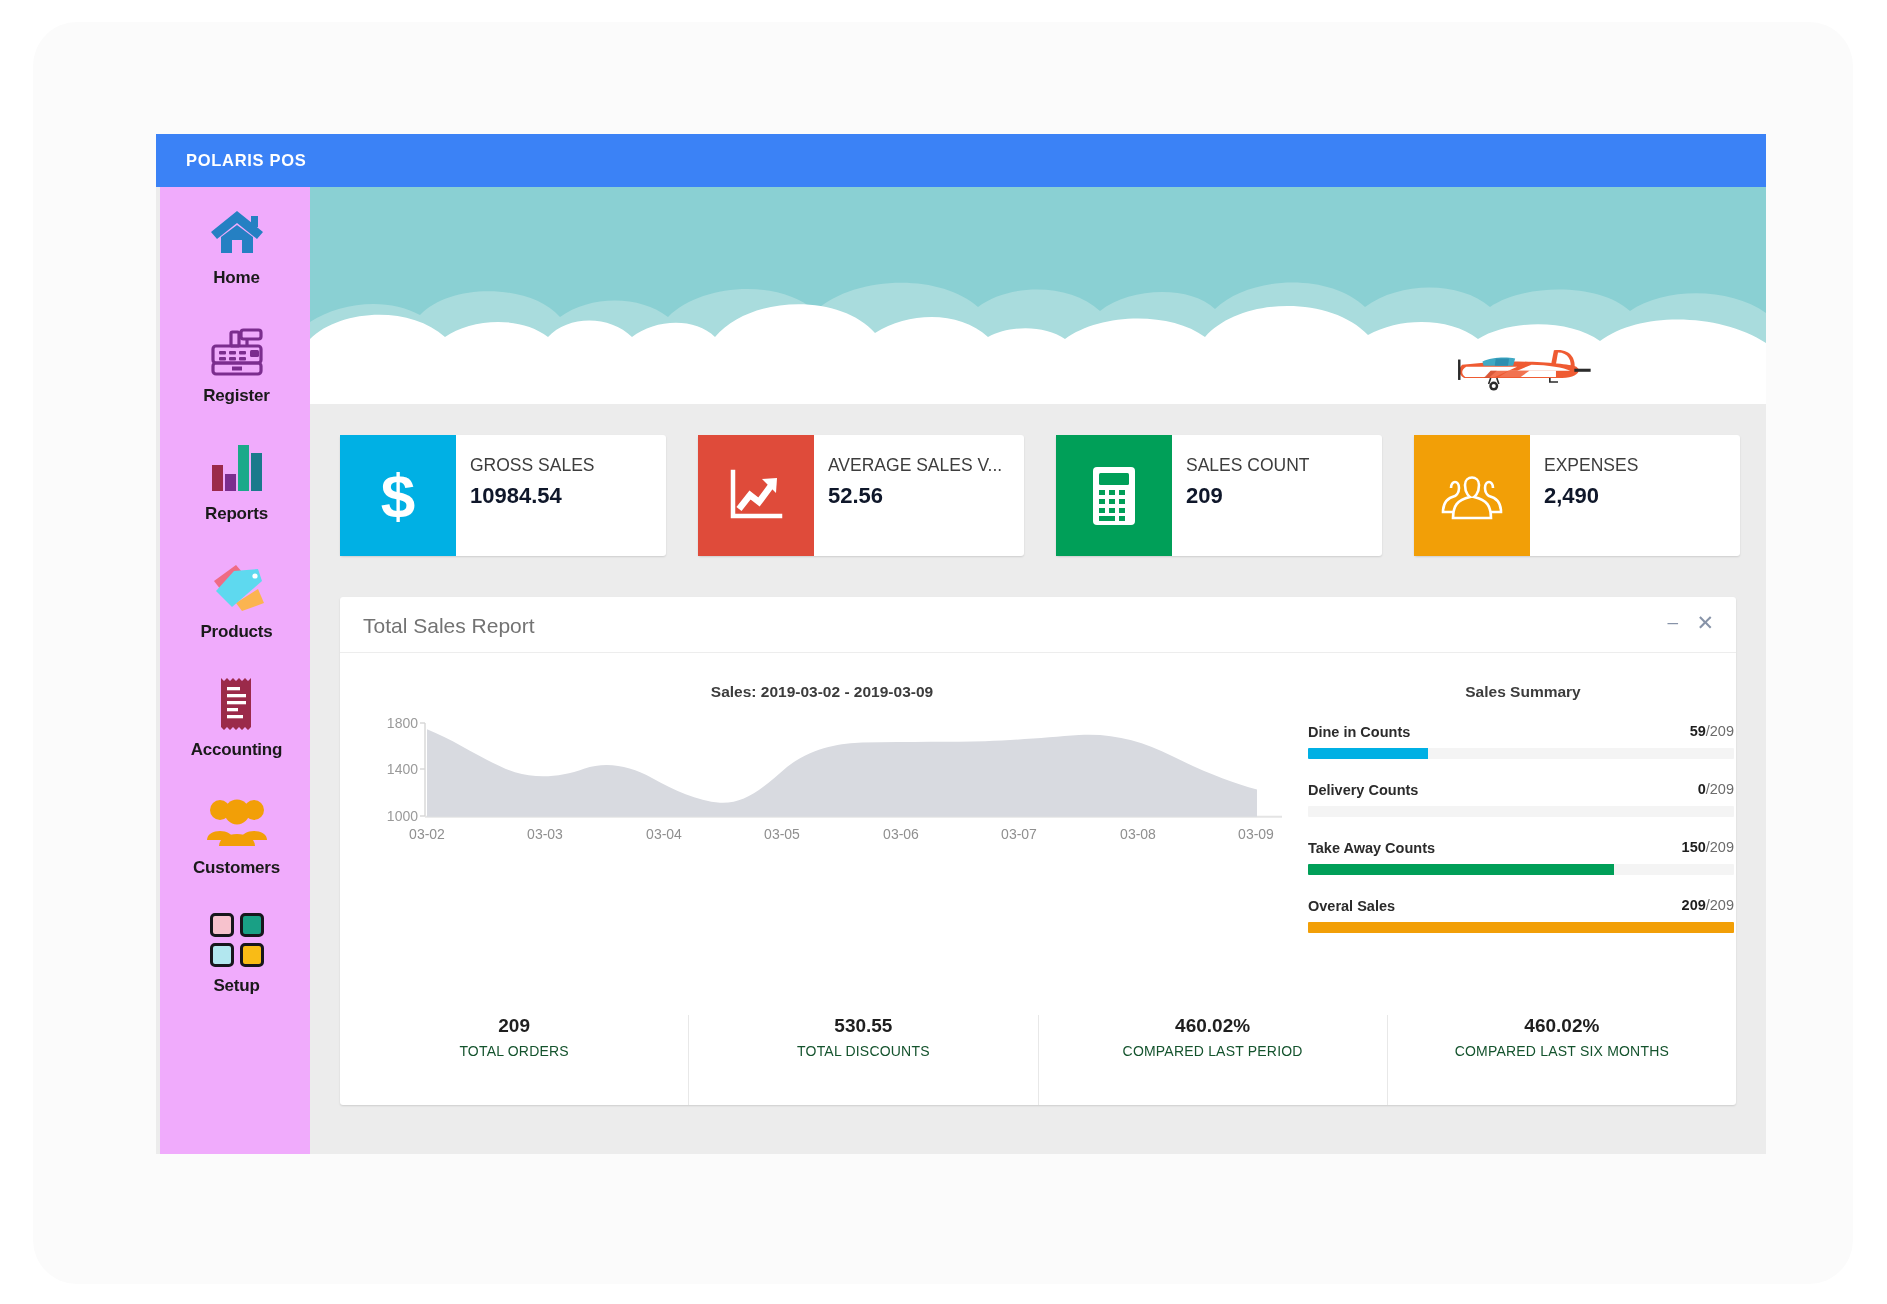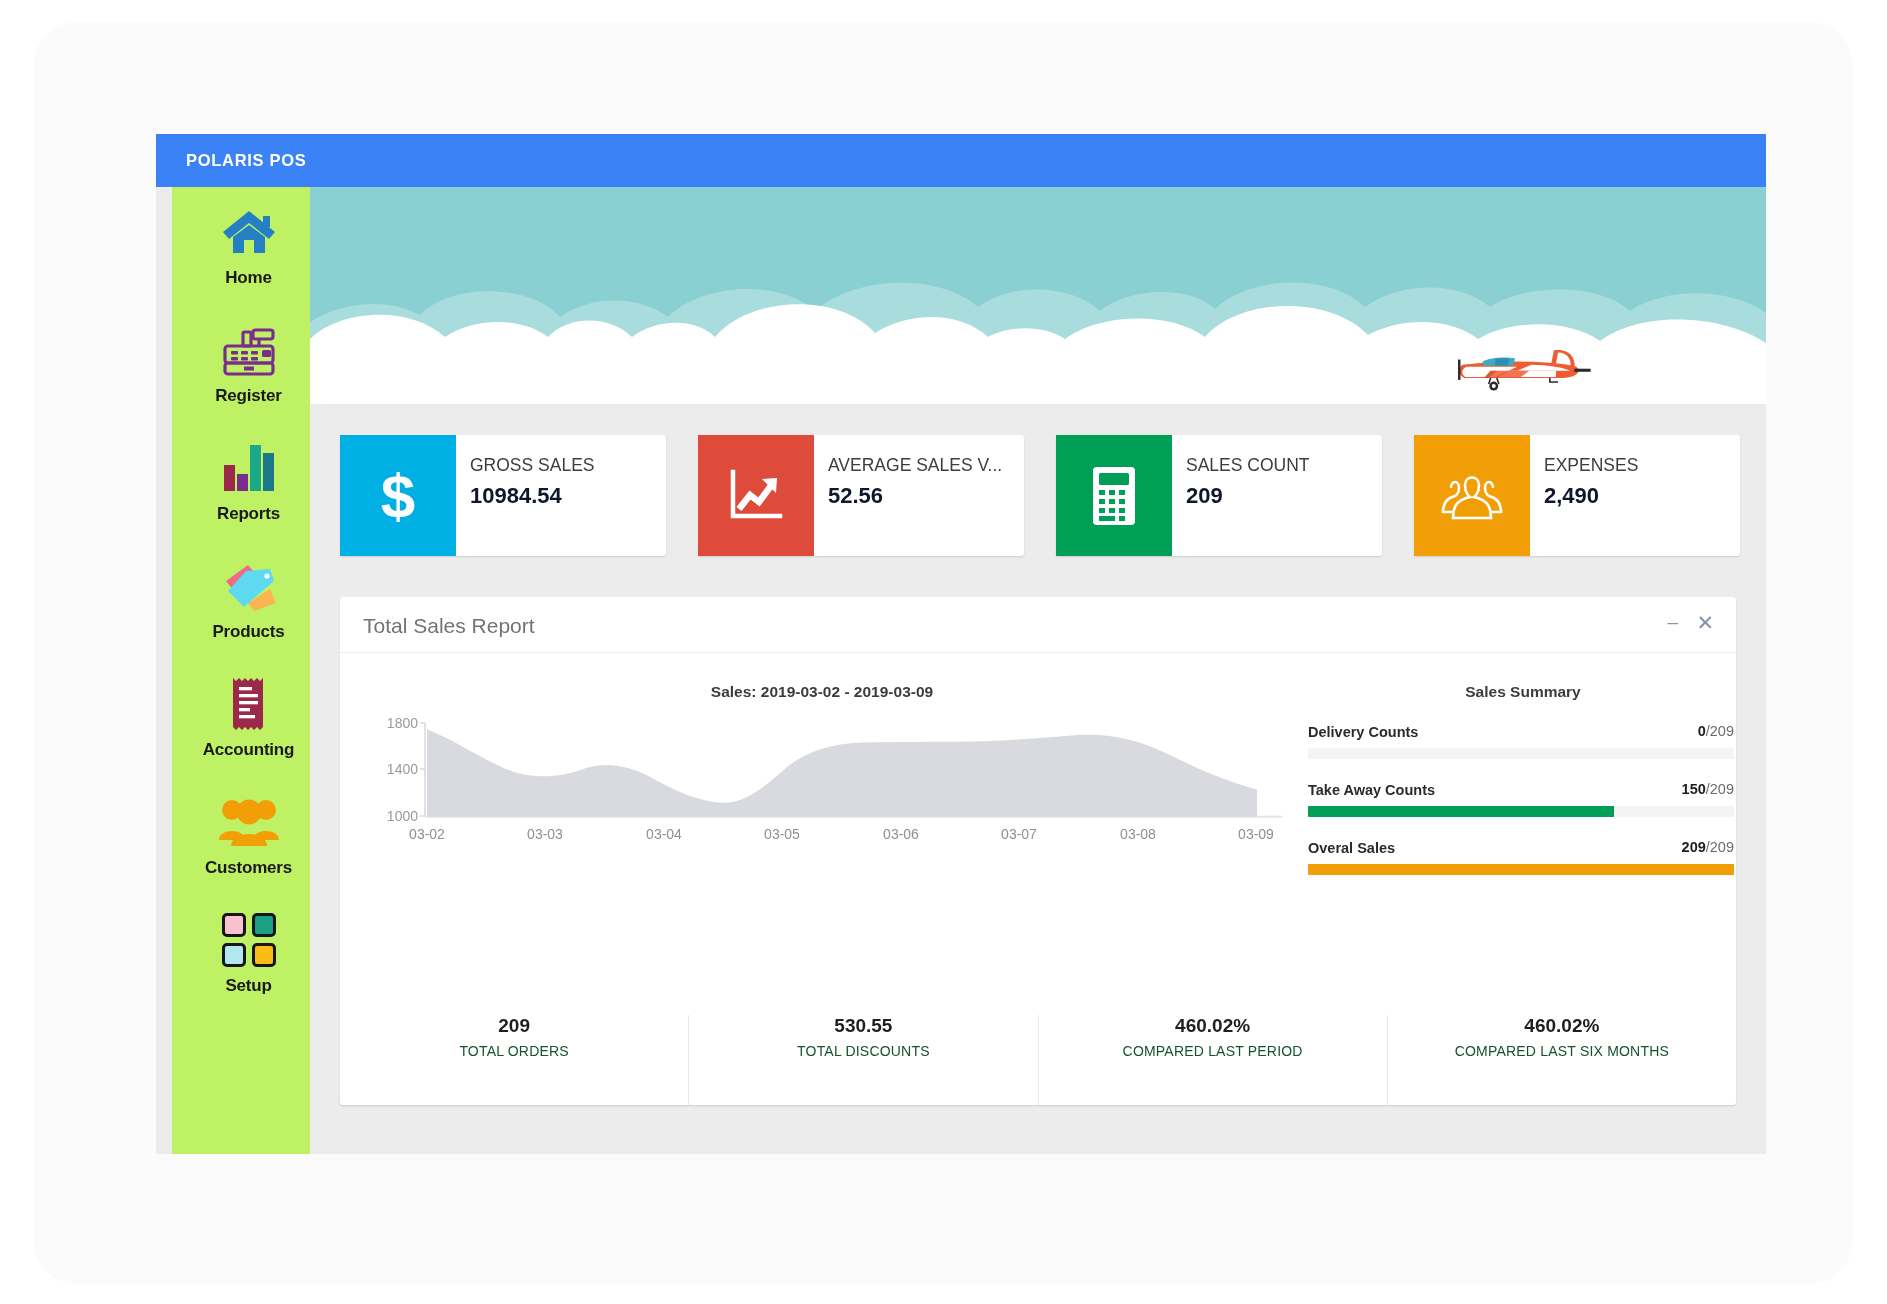--- a/index.html
+++ b/index.html
@@ -48,25 +48,25 @@
     top: 17px;
     color: #ffffff;
     font-size: 16.5px;
     font-weight: bold;
     letter-spacing: 0.7px;
   }
 
   
   #sidebar {
     position: absolute;
-    left: 16px;
+    left: 4px;
     top: 53px;
     width: 153px;
     height: 967px;
-    background: #bef264;
+    background: #f0abfc;
     border-right: 1px solid #d2d0d6;
   }
   .nav-item {
     width: 153px;
     height: 118px;
     display: flex;
     flex-direction: column;
     align-items: center;
     justify-content: flex-start;
     padding-top: 14px;
@@ -616,20 +616,29 @@
                 <text x="667" y="128">03-07</text>
                 <text x="786" y="128">03-08</text>
                 <text x="904" y="128">03-09</text>
               </g>
             </svg>
           </div>
 
           <div id="summary-area">
             <div id="summary-title">Sales Summary</div>
 
+            <div class="summary-row">
+              <span class="summary-label">Dine in Counts</span>
+              <span class="summary-count">
+                <b>59</b>/<span>209</span>
+              </span>
+              <div class="summary-track">
+                <div class="summary-fill" style="width:28.2%;background:#00b0e4"></div>
+              </div>
+            </div>
 
             <div class="summary-row">
               <span class="summary-label">Delivery Counts</span>
               <span class="summary-count">
                 <b>0</b>/<span>209</span>
               </span>
               <div class="summary-track">
                 <div class="summary-fill" style="width:0%;background:#00b0e4"></div>
               </div>
             </div>

